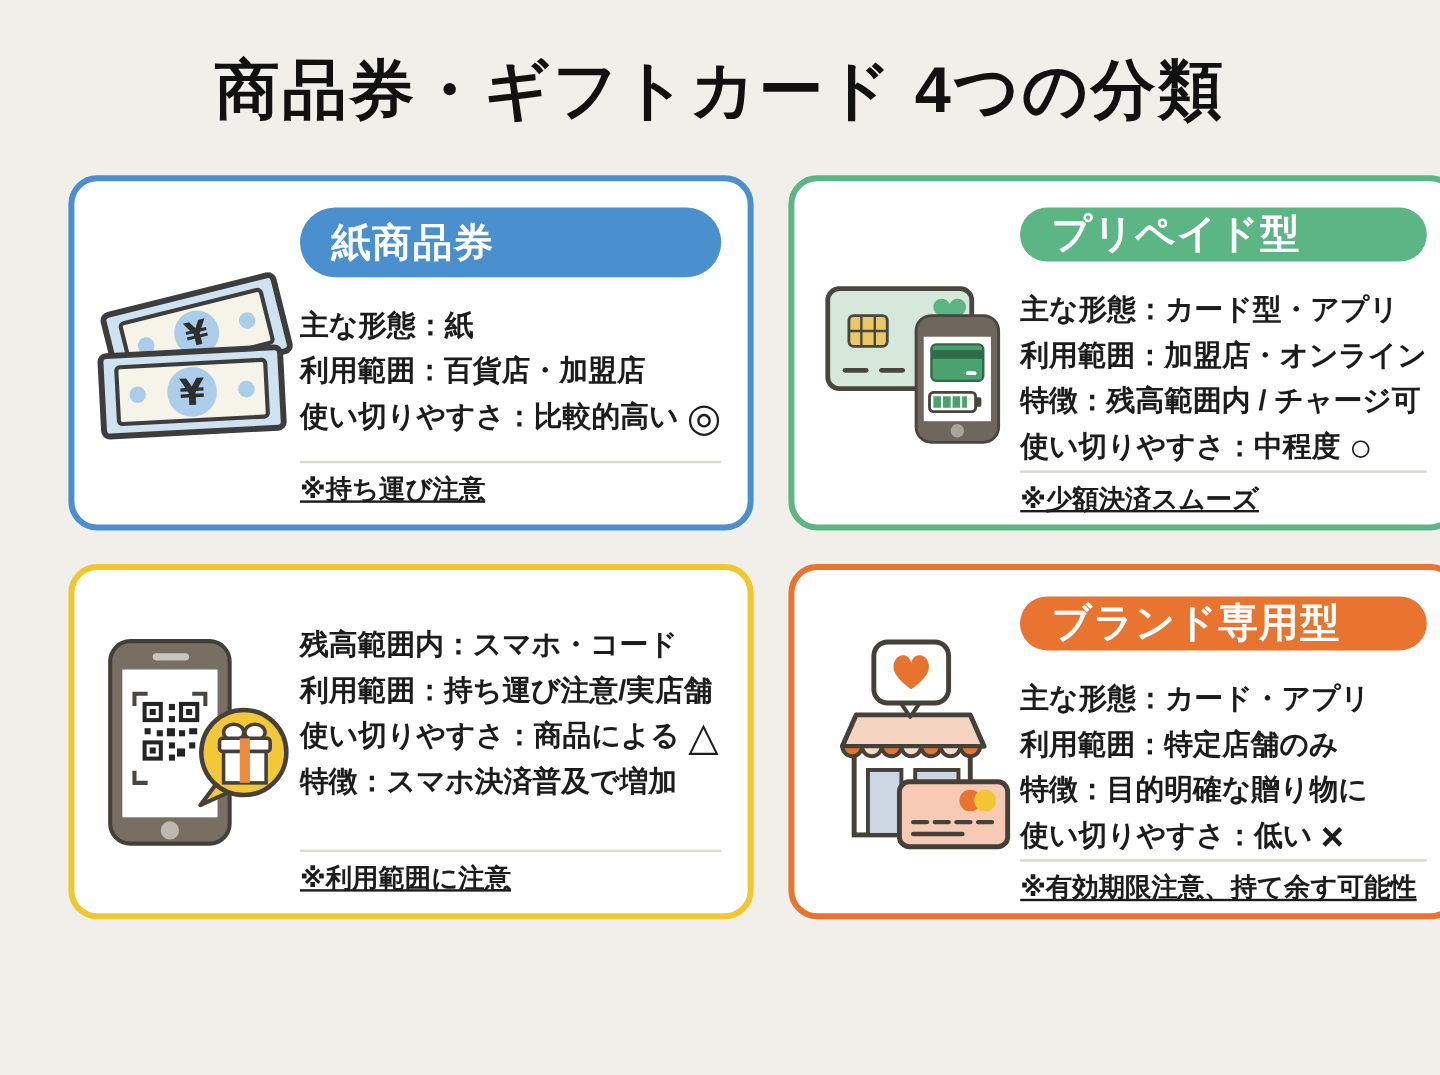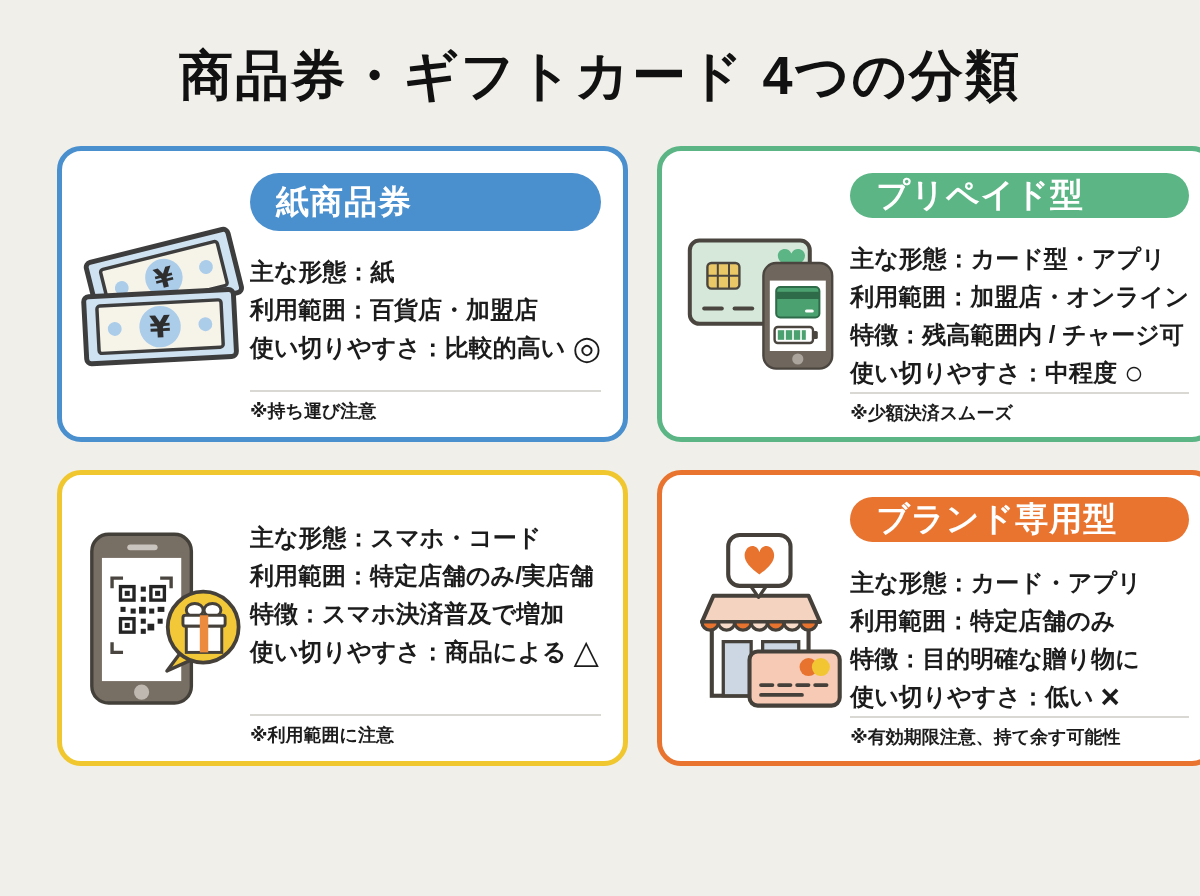--- a/index.html
+++ b/index.html
@@ -91,23 +91,24 @@
     margin-left: 7px;
     line-height: 38px;
   }
 
   .divider {
     margin-top: auto;
     border-top: 2px solid #d9d8d2;
   }
   .note {
     margin-top: 7px;
-    font-size: 18px;
+    font-size: 22px;
     font-weight: 700;
     white-space: nowrap;
+    text-decoration: underline;
   }
 </style>
 </head>
 <body style="background: rgb(240, 239, 233);">
 
 <div class="page">
 
   <div class="header">
     <div class="title">商品券・ギフトカード 4つの分類</div>
   </div>
@@ -235,27 +236,27 @@
           <circle cx="146" cy="116" r="42" fill="#f3c838" stroke="#45413a" stroke-width="4.5"></circle>
           <ellipse cx="136" cy="96" rx="10" ry="8" fill="#ffffff" stroke="#45413a" stroke-width="3.5"></ellipse>
           <ellipse cx="157" cy="96" rx="10" ry="8" fill="#ffffff" stroke="#45413a" stroke-width="3.5"></ellipse>
           <rect x="122" y="102" width="50" height="13" rx="3" fill="#ffffff" stroke="#45413a" stroke-width="3.5"></rect>
           <rect x="126" y="115" width="42" height="31" fill="#ffffff" stroke="#45413a" stroke-width="3.5"></rect>
           <rect x="142" y="102" width="10" height="44" fill="#ec8a3d"></rect>
         </svg>
       </div>
       <div class="content-col">
         <div class="lines">
-          <div class="line">主な形態：スマホ・コード</div>
-          <div class="line">利用範囲：特定店舗のみ/実店舗</div>
-          <div class="line">特徴：スマホ決済普及で増加</div>
+          <div class="line">残高範囲内：スマホ・コード</div>
+          <div class="line">利用範囲：持ち運び注意/実店舗</div>
           <div class="line usability">
             <span>使い切りやすさ：商品による</span>
             <span class="symbol">△</span>
           </div>
+          <div class="line">特徴：スマホ決済普及で増加</div>
         </div>
         <div class="divider"></div>
         <div class="note">※利用範囲に注意</div>
       </div>
     </section>
 
     <section class="card" style="--accent: #e87430; --pill-text: #ffffff;">
       <div class="icon-col">
         <svg viewBox="0 0 200 218" width="164" height="179">
           <rect x="40" y="106" width="118" height="96" fill="#ffffff" stroke="#45413a" stroke-width="5"></rect>

